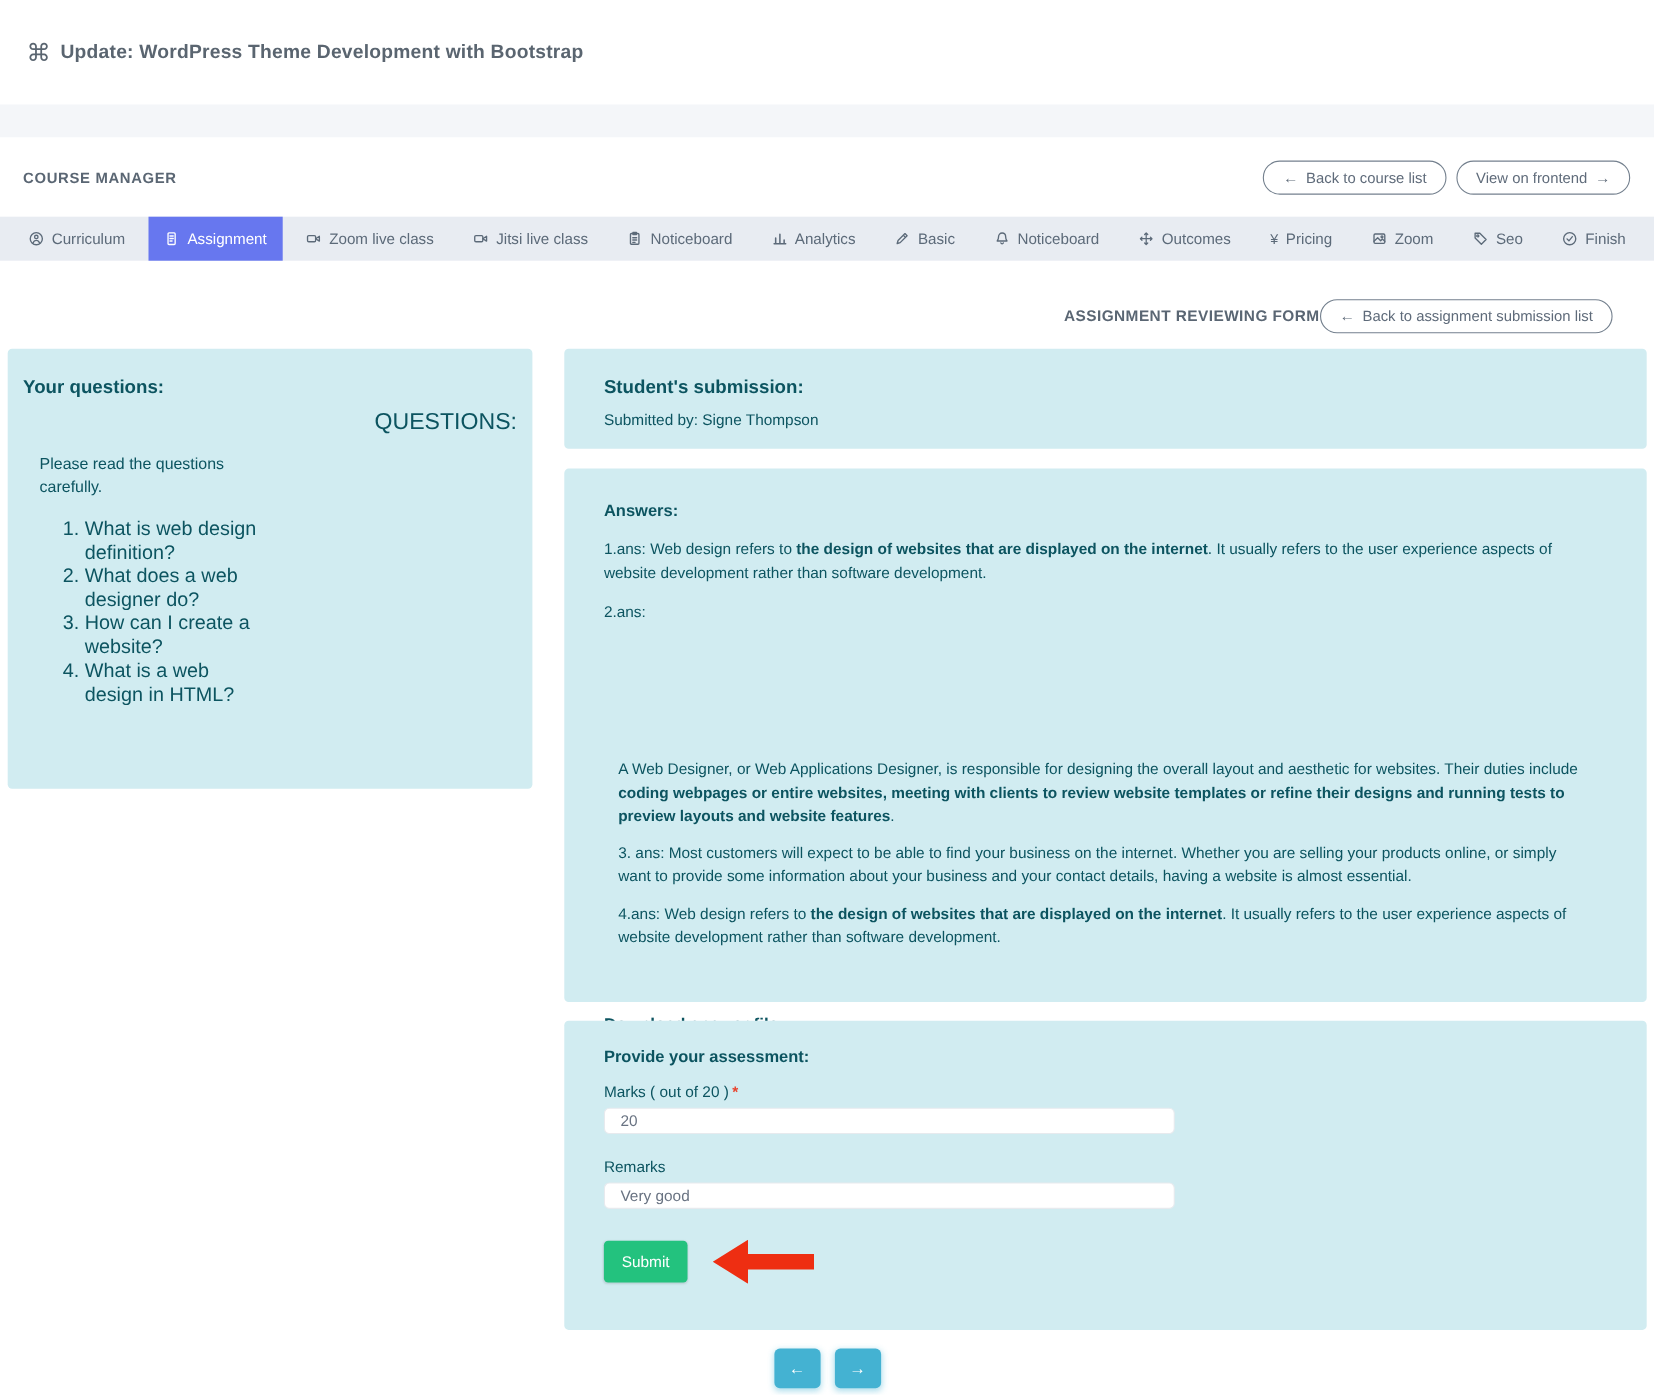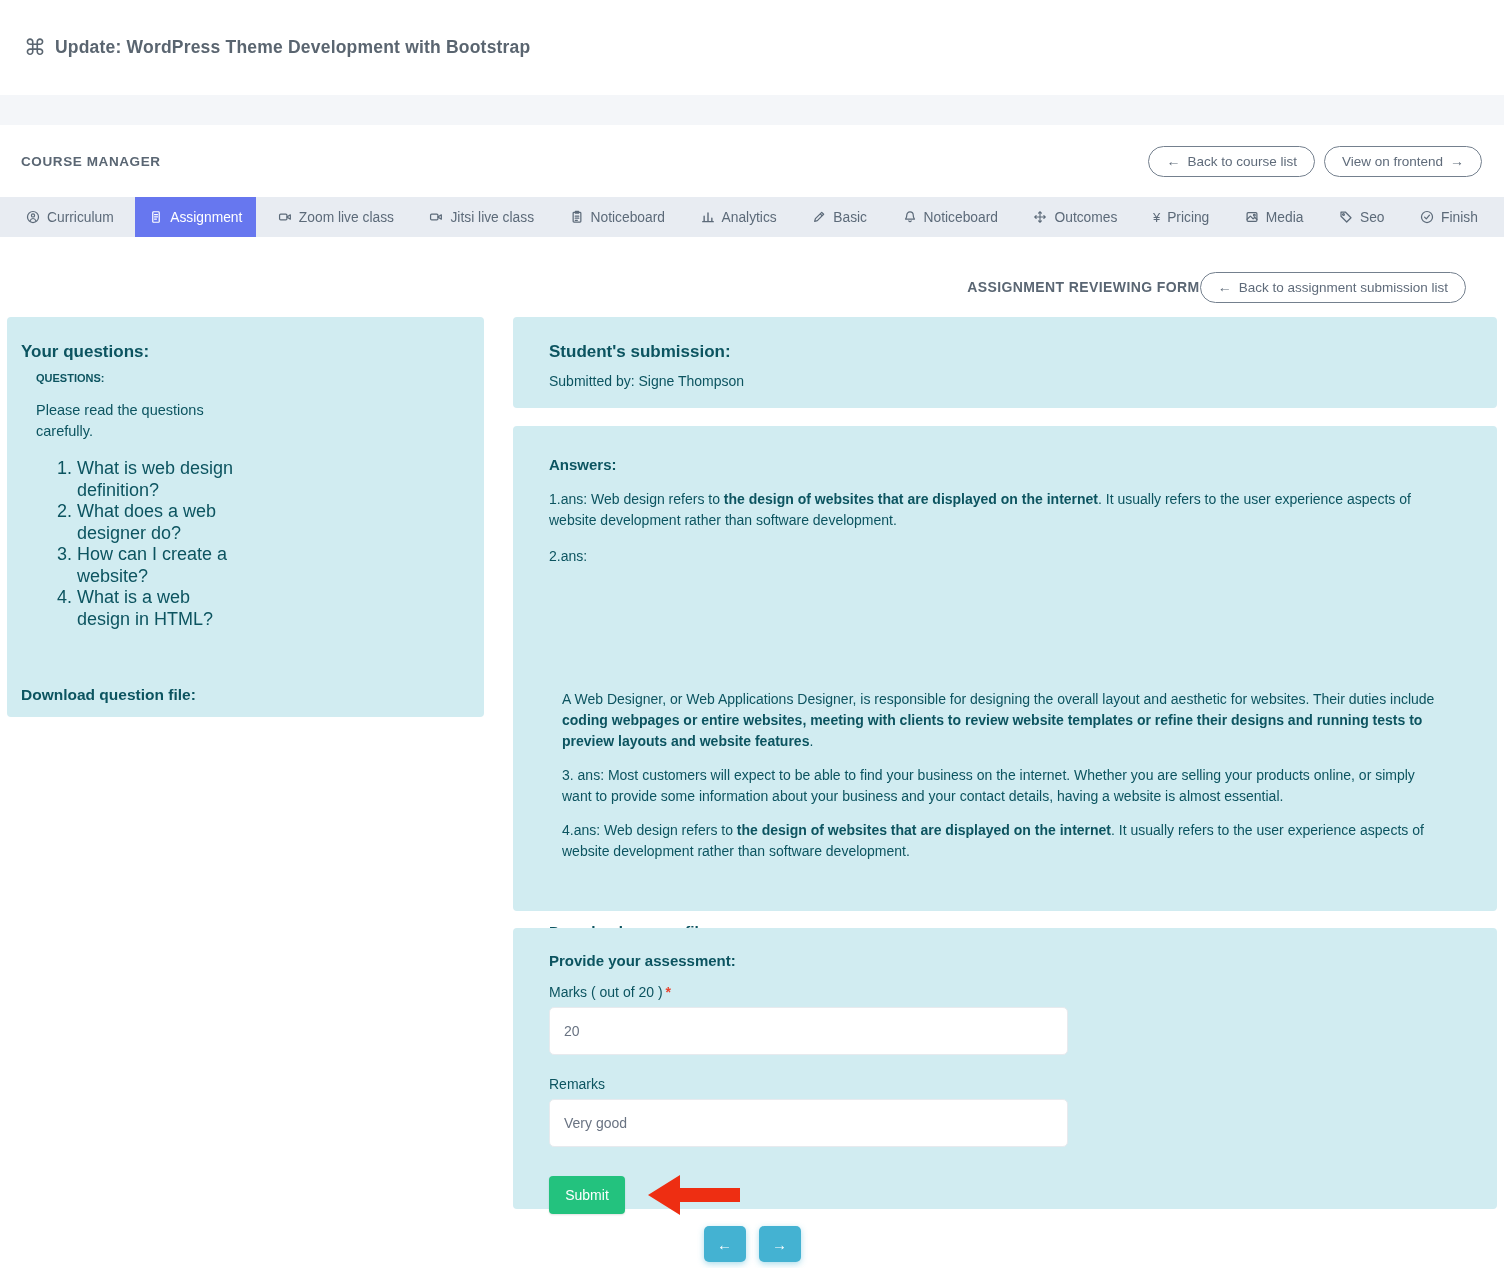--- a/index.html
+++ b/index.html
@@ -36,21 +36,21 @@
   .tab.active { background:#6777ef; color:#fff; }
   
   .form-row { display:flex; align-items:center; justify-content:flex-end; margin-top:27px; padding:0 38px 0 7px; height:46px; background:#fff; }
   .form-title { font-size:14px; font-weight:700; color:#5a6673; letter-spacing:.4px; }
   
   .content { display:flex; gap:29px; padding:0 7px; margin-top:7px; }
   .panel { background:#d1ecf1; border-radius:4px; color:#0c5460; }
   .questions-card { width:477px; min-width:477px; height:400px; padding:25px 14px 0; }
   .q-heading { font-size:17px; font-weight:700; }
   .q-inner { margin:10px 0 0 15px; }
-  .q-sub { font-size:11px; font-weight:700; }
+  .q-sub { font-size:21px; font-weight:400;text-align:right; }
   .q-intro { margin-top:16px; max-width:178px; font-size:14.5px; line-height:21px; }
   .q-list { margin-top:16px; padding-left:41px; font-size:18px; line-height:21.5px; }
   .q-list li { width:160px; }
   .q-download { margin-top:56px; font-size:15.5px; font-weight:700; }
   .right-col { flex:1; display:flex; flex-direction:column; }
   .submission-card { height:91px; padding:25px 36px 0; }
   .s-heading { font-size:17px; font-weight:700; }
   .s-by { margin-top:11px; font-size:14px; }
   .answers-card { margin-top:18px; height:485px; padding:28px 36px 0; font-size:14px; line-height:21px; }
   .a-heading { font-size:15px; font-weight:700; margin-bottom:14px; }
@@ -58,21 +58,21 @@
   .a-spacer { height:94px; }
   .a-line { margin:13px; }
   .b { font-weight:700; }
   .a-download { margin-top:59px; font-size:15.5px; font-weight:700; }
   
   .assessment-card { margin-top:17px; height:281px; padding:24px 36px 0; }
   .as-heading { font-size:15px; font-weight:700; }
   .field-label { margin-top:15px; font-size:14px; }
   .req { color:#e8442e; font-weight:700; margin-left:3px; }
   .text-input {
-    display:block; margin-top:7px; width:519px; height:48px;
+    display:block; margin-top:7px; width:519px; height:24px;
     border:1px solid #e7eaee; border-radius:5px; background:#fff;
     padding:0 14px; font-size:14px; color:#697382; font-family:inherit; outline:none;
   }
   .submit-row { margin-top:28px; display:flex; align-items:center; }
   .submit-btn {
     width:76px; height:38px; background:#23c27e; border:none; border-radius:4px;
     color:#fff; font-size:14px; font-family:inherit; cursor:pointer;
     box-shadow:0 1px 2px rgba(0,0,0,.12);
   }
   .red-arrow { margin-left:23px; display:block; }
@@ -173,21 +173,21 @@
   <div class="tab">
     <span class="glyph">¥</span>
     <span>Pricing</span>
   </div>
   <div class="tab">
     <svg viewBox="0 0 16 16" fill="none" stroke="currentColor" stroke-width="1.4" stroke-linecap="round" stroke-linejoin="round">
         <rect x="2.4" y="3.1" width="11.2" height="9.8" rx="1.2"></rect>
         <circle cx="10.7" cy="6" r="1"></circle>
         <path d="M2.4 10.6L6.2 7l3.1 3.1 1.8-1.8 2.5 2.5"></path>
       </svg>
-    <span>Media</span>
+    <span>Zoom</span>
   </div>
   <div class="tab">
     <svg viewBox="0 0 16 16" fill="none" stroke="currentColor" stroke-width="1.4" stroke-linecap="round" stroke-linejoin="round">
         <path d="M2.3 2.3h4.9l6.5 6.5-4.9 4.9-6.5-6.5z"></path>
         <circle cx="5.1" cy="5.1" r="1.05"></circle>
       </svg>
     <span>Seo</span>
   </div>
   <div class="tab">
     <svg viewBox="0 0 16 16" fill="none" stroke="currentColor" stroke-width="1.4" stroke-linecap="round" stroke-linejoin="round">
@@ -213,21 +213,20 @@
     <div class="q-inner">
       <div class="q-sub">QUESTIONS:</div>
       <div class="q-intro">Please read the questions carefully.</div>
       <ol class="q-list">
         <li>What is web design definition?</li>
         <li>What does a web designer do?</li>
         <li>How can I create a website?</li>
         <li>What is a web design in HTML?</li>
       </ol>
     </div>
-    <div class="q-download">Download question file:</div>
   </aside>
 
   <section class="right-col">
 
     <div class="panel submission-card">
       <div class="s-heading">Student's submission:</div>
       <div class="s-by">Submitted by: Signe Thompson</div>
     </div>
 
     <div class="panel answers-card">

